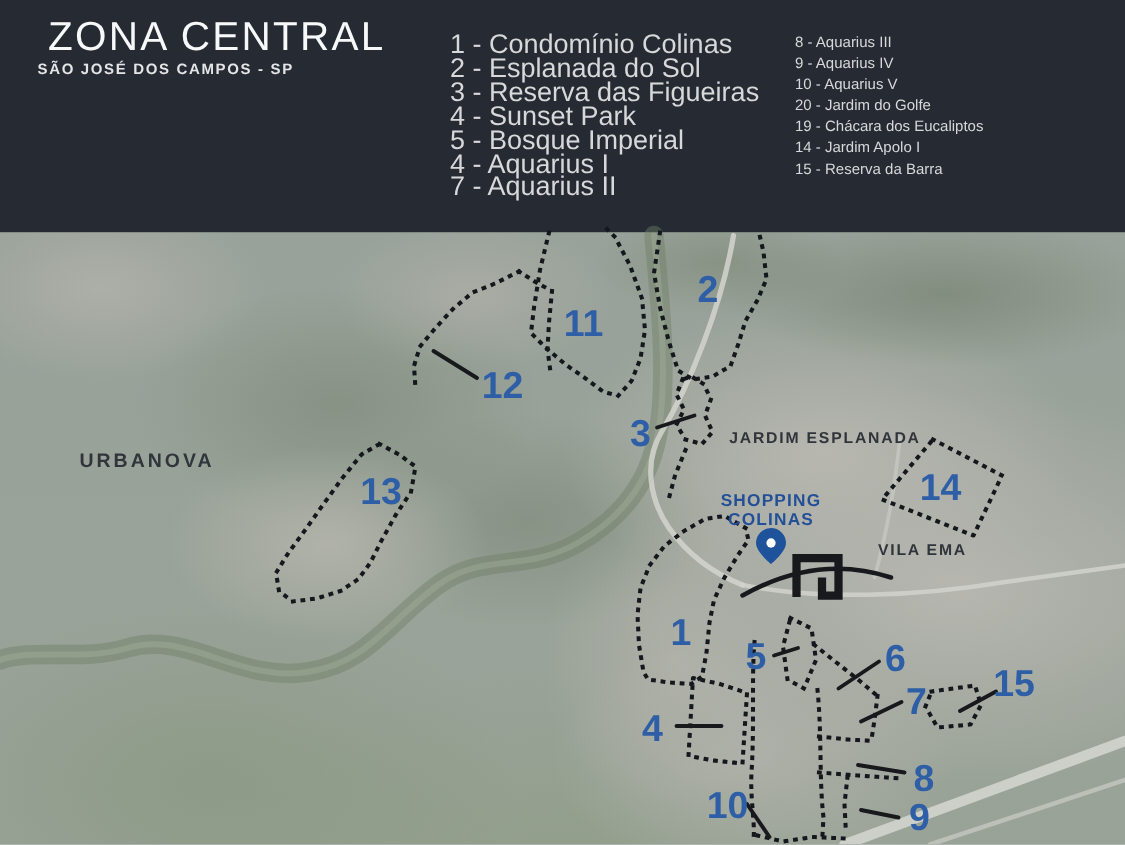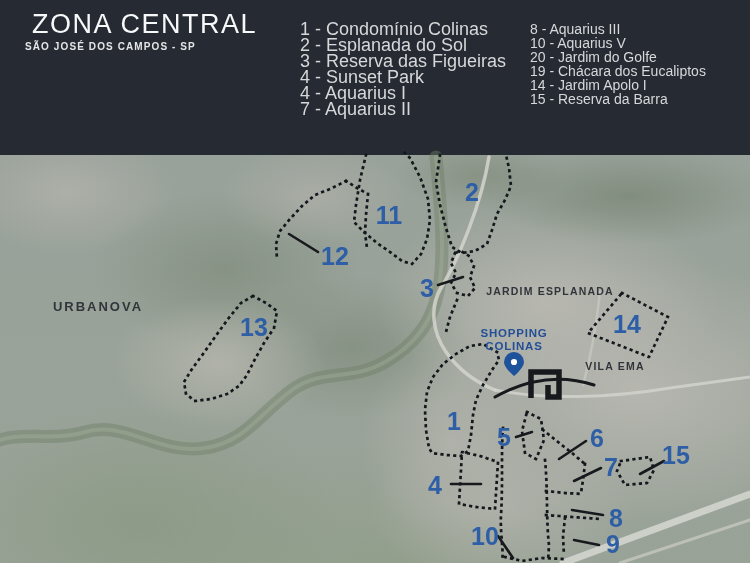--- a/index.html
+++ b/index.html
@@ -14,21 +14,21 @@
   .title {
     position:absolute; left:32px; top:9px;
     font-size:27px; font-weight:normal; letter-spacing:1.5px; color:#f7f8f9;
   }
   .subtitle {
     position:absolute; left:25px; top:41px;
     font-size:10px; font-weight:bold; letter-spacing:1.1px; color:#e4e5e7;
   }
   ul.legend { position:absolute; list-style:none; color:#d6d8da; }
   ul.legend-col1 { left:300px; top:22px; font-size:18px; line-height:15.9px; }
-  ul.legend-col2 { left:530px; top:22px; font-size:14px; line-height:14.1px; }
+  ul.legend-col2 { left:530px; top:22px; font-size:10px; line-height:14.1px; }
   ul.legend li { white-space:nowrap; }
 
   
   .map {
     position:absolute; left:0; top:155px; width:750px; height:408px;
     background-color:#9aa396;
     background-image:
       radial-gradient(ellipse 210px 70px  at 84% 10%, rgba(104,119,92,.60), transparent 70%),
       radial-gradient(ellipse 120px 50px  at 64% 5%,  rgba(110,124,96,.50), transparent 70%),
       radial-gradient(ellipse 300px 170px at 85% 58%, rgba(195,191,181,.85), transparent 78%),
@@ -66,25 +66,27 @@
 <div class="stage">
 
   <div class="header">
     <div class="title">ZONA CENTRAL</div>
     <div class="subtitle">SÃO JOSÉ DOS CAMPOS - SP</div>
     <ul class="legend legend-col1">
       <li>1 - Condomínio Colinas</li>
       <li>2 - Esplanada do Sol</li>
       <li>3 - Reserva das Figueiras</li>
       <li>4 - Sunset Park</li>
+      <li>5 - Bosque Imperial</li>
       <li>4 - Aquarius I</li>
       <li>7 - Aquarius II</li>
     </ul>
     <ul class="legend legend-col2">
       <li>8 - Aquarius III</li>
+      <li>9 - Aquarius IV</li>
       <li>10 - Aquarius V</li>
       <li>20 - Jardim do Golfe</li>
       <li>19 - Chácara dos Eucaliptos</li>
       <li>14 - Jardim Apolo I</li>
       <li>15 - Reserva da Barra</li>
     </ul>
   </div>
 
   <div class="map">
     <div class="haze"></div>

